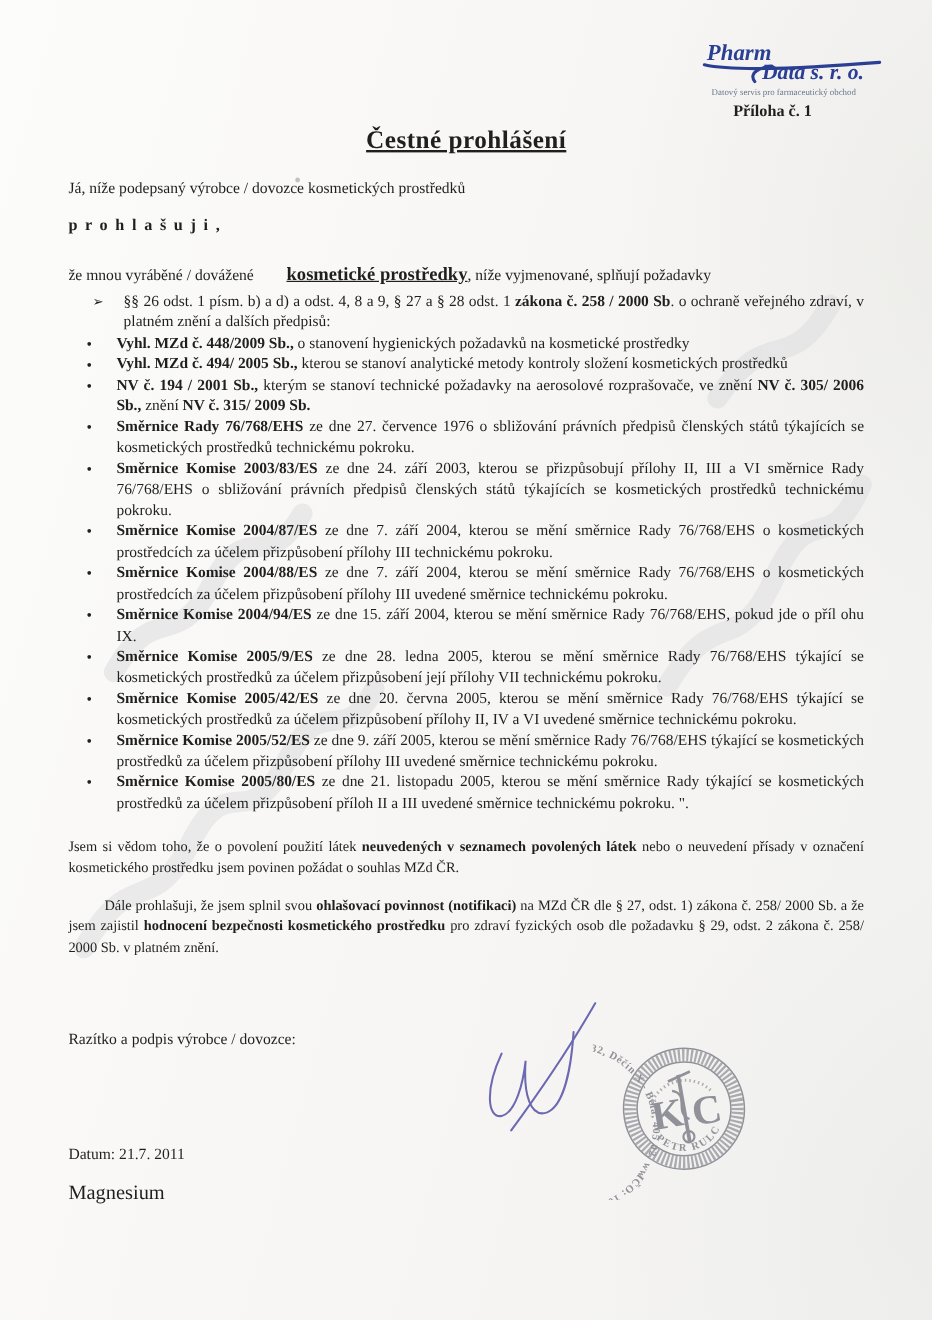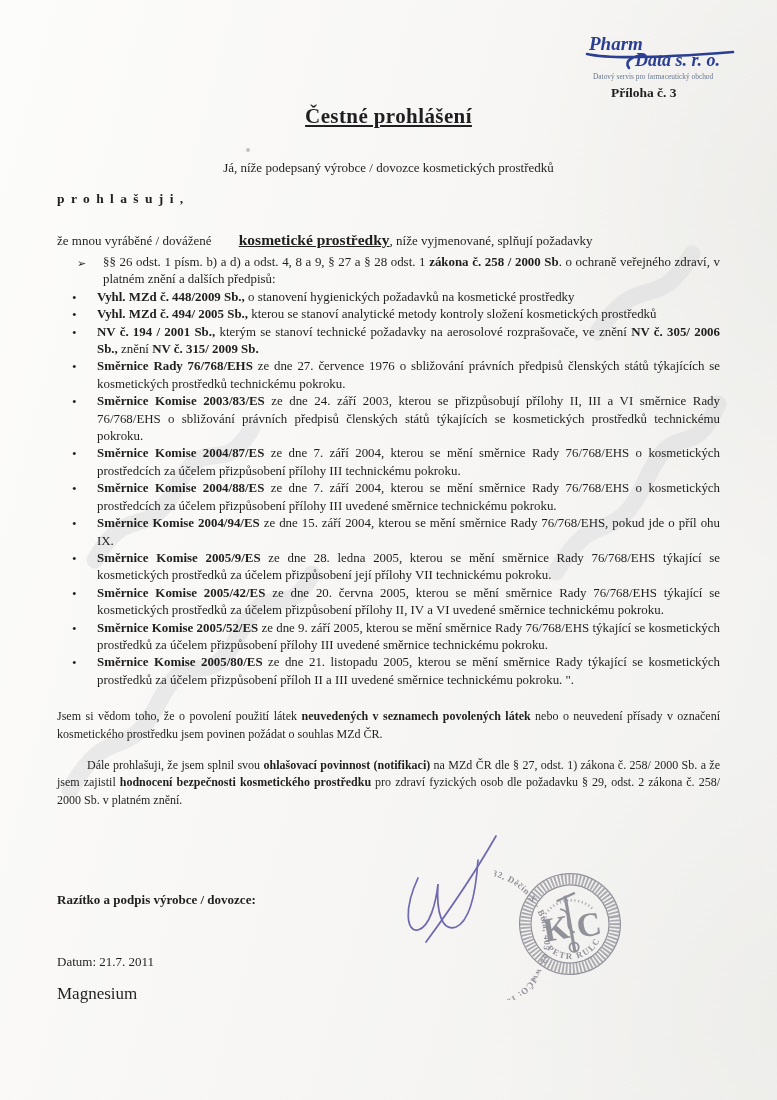--- a/index.html
+++ b/index.html
@@ -15,41 +15,41 @@
   }
   .watermark{position:absolute; inset:0; z-index:0;}
   .content{position:absolute; left:57px; right:57px; top:0; z-index:2;}
 
   .logo-wrap{position:absolute; left:583px; top:30px; z-index:3;}
   .attachment{position:absolute; left:611px; top:85px; z-index:3; font-weight:bold; font-size:13.5px;}
 
   .doc-title{margin:104px 0 0 0; text-align:center; font-size:21px; font-weight:bold; letter-spacing:.4px;text-decoration:underline;}
   .speck{position:absolute; left:246px; top:148px; width:4px; height:4px; border-radius:50%;
          background:#a9a9a9; opacity:.7;}
-  .intro{margin-top:31px; text-align:center; font-size:13px;}
+  .intro{margin-top:20px; font-size:13px;}
   .declare{margin-top:15px; text-align:left; font-size:13.5px; font-weight:bold; letter-spacing:1.5px;}
   .lead{margin-top:24px; font-size:13px;}
 
   .reg-list{margin-top:5px;}
   .reg-item{position:relative; text-align:justify; font-size:12.9px; line-height:17.4px;}
   .reg-item.dot{padding-left:40px;}
   .reg-item.arrow{padding-left:46px;}
   .reg-item .marker{position:absolute; top:0;}
   .reg-item.dot .marker{left:15px; font-size:13px;}
   .reg-item.arrow .marker{left:20px; font-size:11px; top:1px;}
 
   .para{font-size:12px; line-height:17.4px; text-align:justify;}
   .para.p0{margin-top:19px;}
   .para.p1{margin-top:14px; text-indent:30px;}
 
   .seg-b{font-weight:bold;}
   .seg-bu{font-weight:bold; text-decoration:underline; font-size:15.5px;margin-left:24px;}
 
   .abs-label{position:absolute; left:57px; z-index:2; font-size:13px;}
-  .lbl-stamp{top:892px;font-weight:bold;}
+  .lbl-stamp{top:858px;}
   .lbl-date{top:954px;}
   .lbl-list{top:947px;}
   .products{position:absolute; left:57px; top:984px; z-index:2; font-size:17px;}
   .products .product{margin-bottom:17px;}
 
   .signature-svg{position:absolute; left:396px; top:832px; z-index:3;}
   .stamp-svg{position:absolute; left:494px; top:848px; z-index:3; opacity:.88;}
 </style>
 </head>
 <body>
@@ -68,21 +68,21 @@
 
   <div class="logo-wrap">
     <svg width="170" height="52" viewBox="0 0 170 52">
       <text x="6" y="20" font-family="Liberation Serif, serif" font-size="19" font-weight="bold" font-style="italic" fill="#2a3f93">Pharm</text>
       <text x="52" y="36" font-family="Liberation Serif, serif" font-size="18" font-weight="bold" font-style="italic" fill="#2a3f93">Data s. r. o.</text>
       <path d="M 4 24 C 30 30 100 26 150 22 M 46 38 C 40 30 52 26 60 25" fill="none" stroke="#2a3f93" stroke-width="2.6" stroke-linecap="round"></path>
       <text x="10" y="49" font-family="Liberation Serif, serif" font-size="7.4" fill="#69788f">Datový servis pro farmaceutický obchod</text>
     </svg>
   </div>
 
-  <div class="attachment">Příloha č. 3</div>
+  <div class="attachment">Příloha č. 1</div>
 
   <div class="speck"></div>
 
   <div class="content">
     <h1 class="doc-title">Čestné prohlášení</h1>
     <div class="intro">Já, níže podepsaný výrobce / dovozce kosmetických prostředků</div>
     <div class="declare">p r o h l a š u j i ,</div>
     <div class="lead"><span class="seg-n">že mnou vyráběné / dovážené </span><span class="seg-bu">kosmetické prostředky</span><span class="seg-n">,  níže vyjmenované, splňují požadavky</span></div>
 
     <div class="reg-list">

